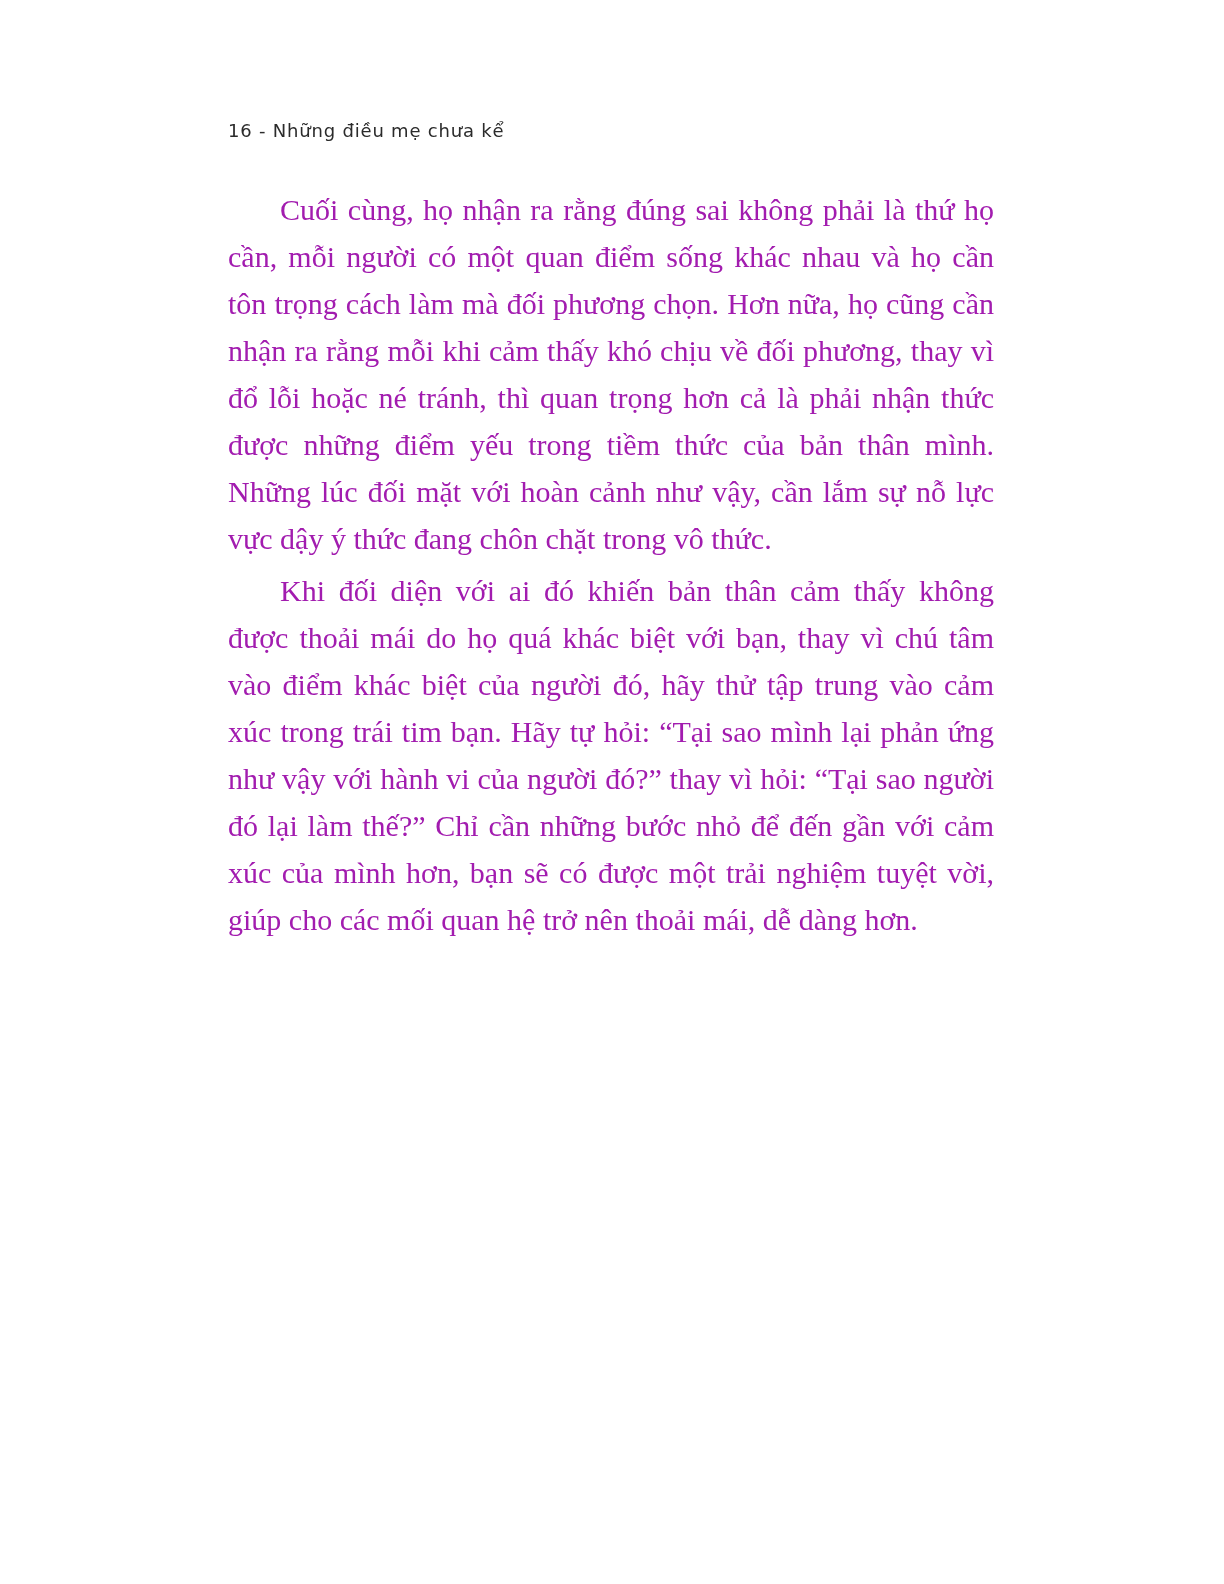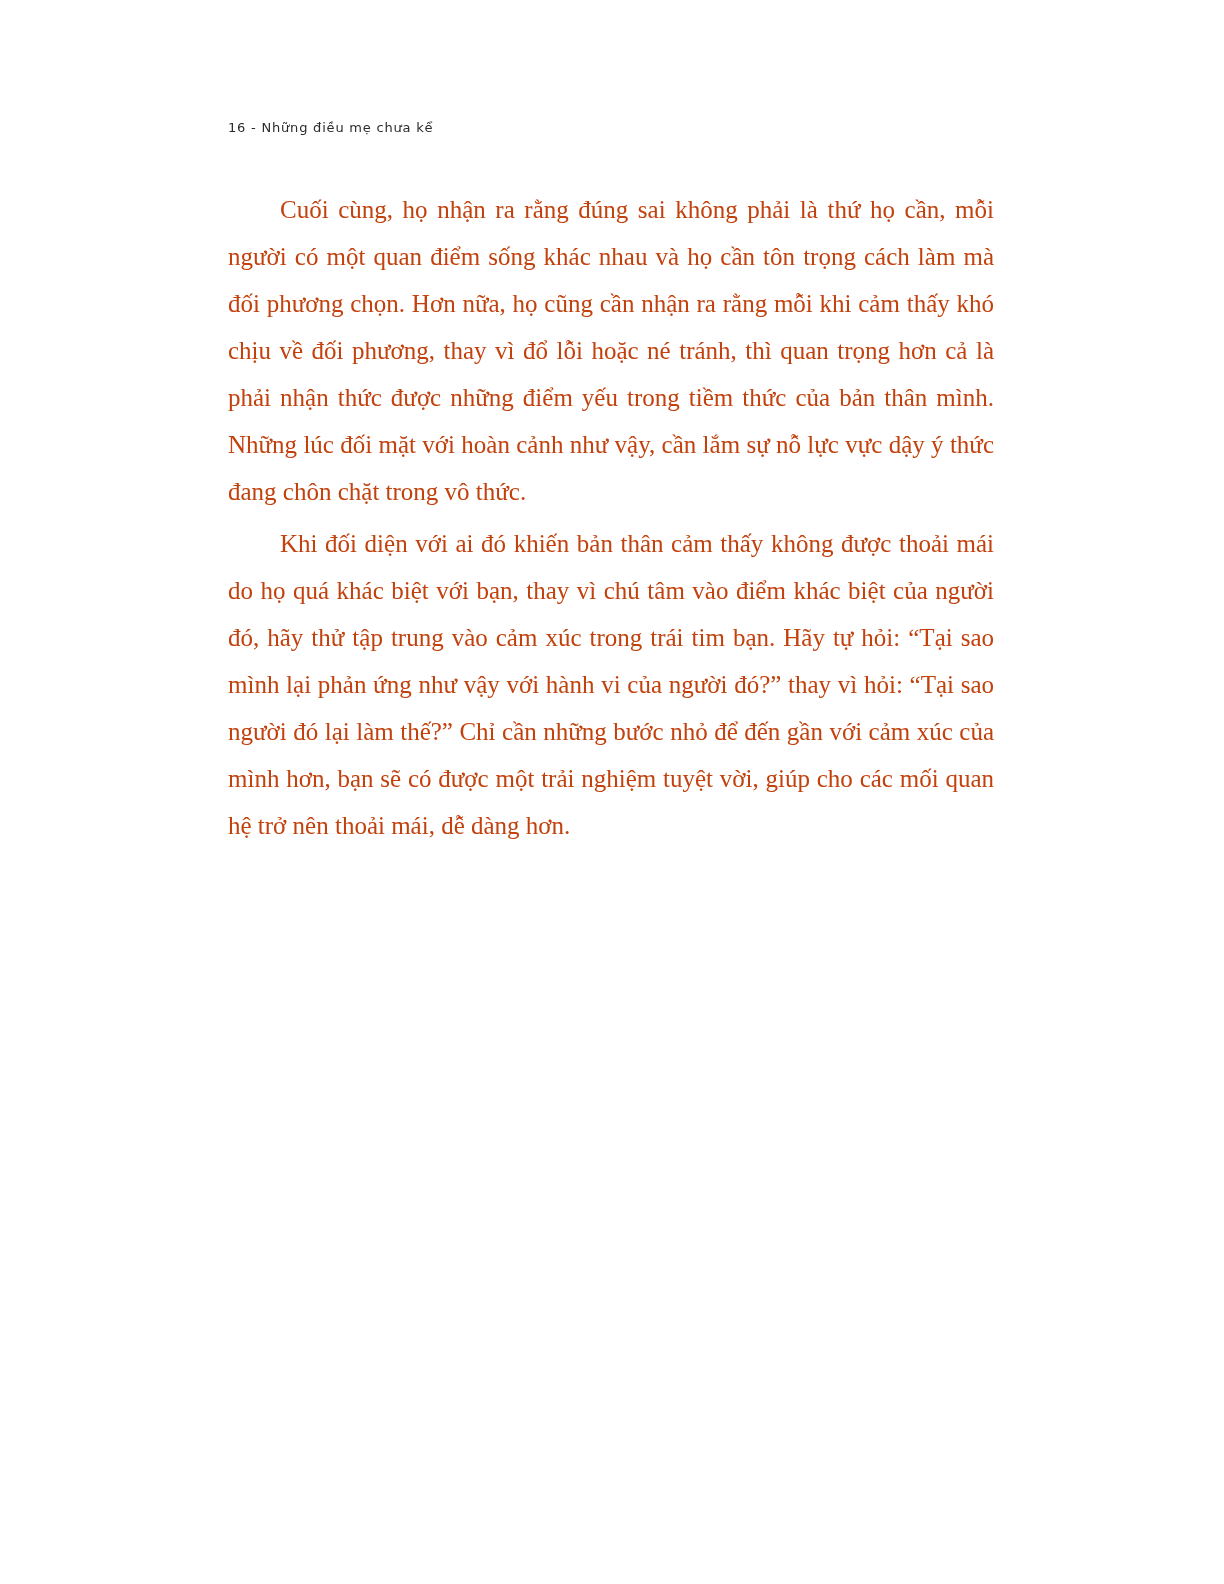--- a/index.html
+++ b/index.html
@@ -21,40 +21,40 @@
     top: 0;
     width: 1224px;
     height: 1584px;
     background: #ffffff;
   }
   .running-head {
     position: absolute;
     left: 228px;
     top: 120px;
     font-family: "DejaVu Sans", sans-serif;
-    font-size: 13px;
+    font-size: 18px;
     letter-spacing: 0.8px;
     color: #2b2b2b;
     white-space: nowrap;
   }
   .body-block {
     position: absolute;
     left: 228px;
     top: 186px;
     width: 766px;
   }
   .para {
     margin: 0;
     font-family: "Liberation Serif", serif;
-    font-size: 25px;
+    font-size: 30px;
     line-height: 47px;
     text-align: justify;
     text-justify: inter-word;
     text-indent: 52px;
-    color: #c2410c;
+    color: #a21caf;
     -webkit-hyphens: none;
     hyphens: none;
   }
   .para + .para {
     margin-top: 5px;
   }
 </style>
 </head>
 <body>
 

